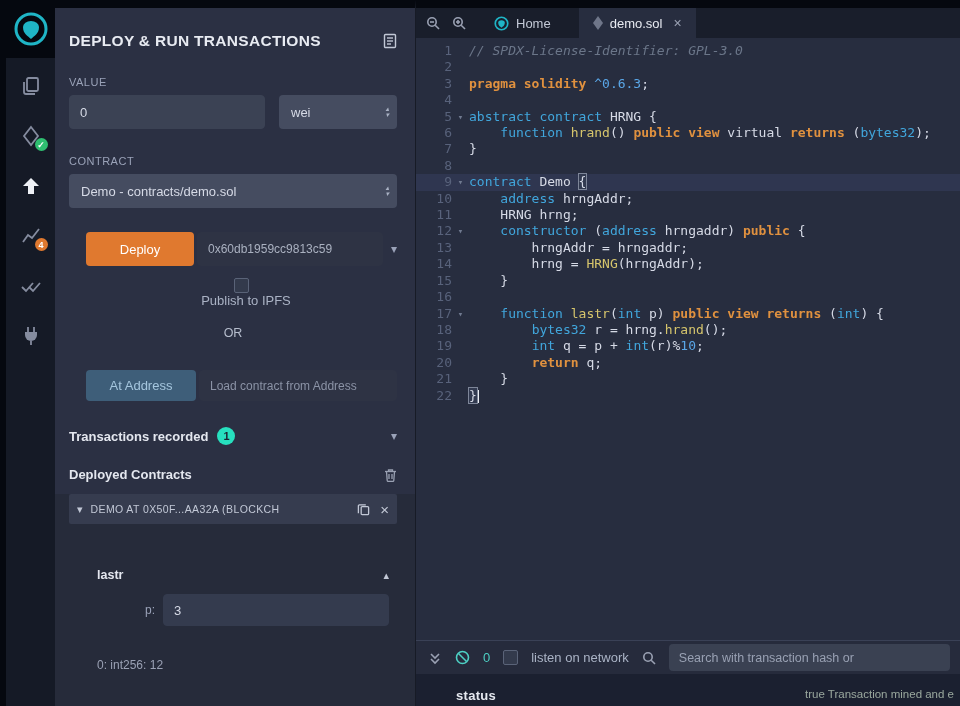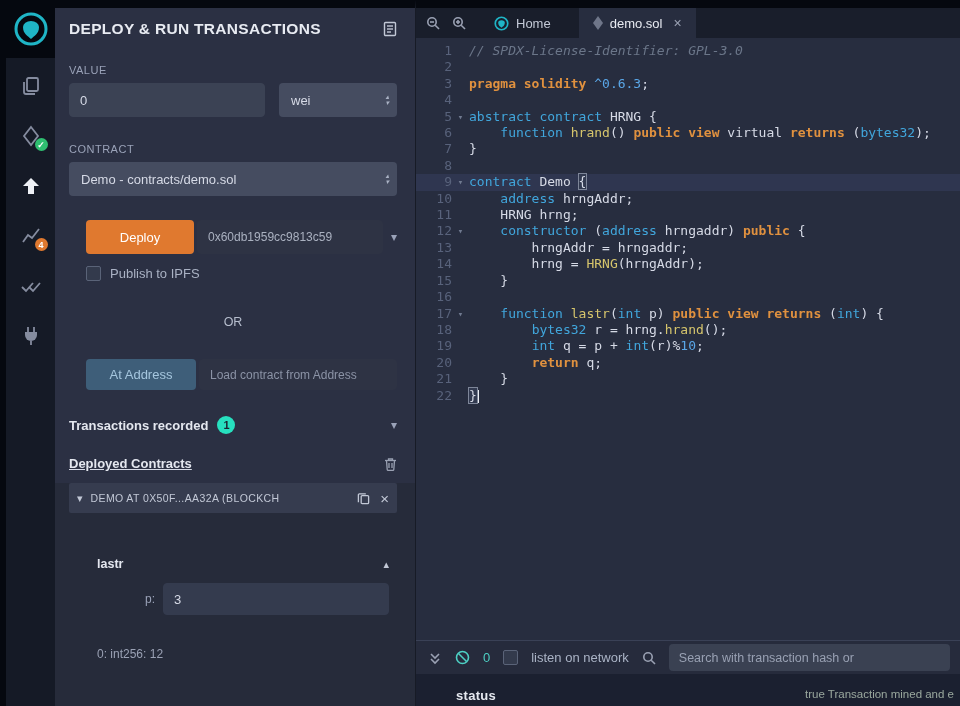--- a/index.html
+++ b/index.html
@@ -12,52 +12,52 @@
   .iconbar { width:49px; background:#151a26; flex-shrink:0; display:flex; flex-direction:column; align-items:center; }
   .logo-wrap { width:100%; height:58px; background:#05080f; display:flex; align-items:center; justify-content:center; }
   .ib-icons { display:flex; flex-direction:column; gap:26px; padding-top:16px; align-items:center; }
   .ib-icon { position:relative; width:24px; height:24px; display:flex; align-items:center; justify-content:center; cursor:pointer; }
   .badge-green, .badge-orange { position:absolute; right:-5px; bottom:-3px; width:13px; height:13px; border-radius:50%;
     color:#fff; font-size:9px; font-weight:bold; display:flex; align-items:center; justify-content:center; }
   .badge-green { background:#2fbf71; }
   .badge-orange { background:#e0792f; }
 
   
-  .panel { width:360px; flex-shrink:0; background:#2b3043; border-top:8px solid #05080f; padding:4px 18px 0 14px;
+  .panel { width:360px; flex-shrink:0; background:#2b3043; border-top:8px solid #05080f; padding:16px 18px 0 14px;
            display:flex; flex-direction:column; overflow:hidden; }
   .panel-title-row { display:flex; align-items:center; margin-top:8px; }
   .panel-title { font-size:15.5px; font-weight:700; letter-spacing:.3px; color:#e8ebf2; flex:1; }
   .label { margin-top:26px; font-size:11px; letter-spacing:.5px; color:#9aa2b8; }
   .row { display:flex; align-items:center; }
   .mt7 { margin-top:7px; } .mt24 { margin-top:24px; }
   .input { background:#3b4254; border:1px solid #3b4254; border-radius:4px; color:#d6dae6; font-size:13px;
            padding:0 10px; height:34px; outline:none; min-width:0; font-family:"Liberation Sans",sans-serif; }
   .value-input { flex:1; margin-right:14px; }
   .select { background:#454c60; border-radius:4px; height:34px; display:flex; align-items:center; padding:0 8px 0 12px;
             font-size:13px; color:#d6dae6; cursor:pointer; }
   .unit-select { width:118px; }
   .contract-select { margin-top:7px; }
   .select .sel-text { flex:1; white-space:nowrap; overflow:hidden; }
   .stepper { display:flex; flex-direction:column; align-items:center; font-size:7px; line-height:6px; color:#aab2c4; }
   .indent { margin-left:17px; }
   .btn-orange { background:#e0792f; border:none; border-radius:4px; color:#fff; font-size:13px; height:34px; width:108px;
                 cursor:pointer; font-family:"Liberation Sans",sans-serif; }
   .dark-input { background:#2e3344; border-color:#2e3344; color:#aab1c0; flex:1; margin-left:3px; font-size:12px; }
   .caret { font-size:12px; color:#9aa2b8; margin-left:8px; cursor:pointer; }
-  .check-row { margin-top:12px; }
+  .check-row { margin-top:12px;flex-direction:column; }
   .checkbox { width:15px; height:15px; border:1px solid #5a6378; border-radius:2px; background:#333a4c; display:inline-block;
               cursor:pointer; flex-shrink:0; }
   .check-label { margin-left:9px; font-size:13px; color:#aab2c4; }
-  .or { text-align:center; margin-top:34px; font-size:12.5px; color:#b6bdcd; }
+  .or { text-align:center; margin-top:18px; font-size:12.5px; color:#b6bdcd; }
   .ataddr-row { margin-top:30px; }
   .btn-ataddress { background:#3e5e79; border:none; border-radius:4px; color:#a5c6de; font-size:13px; height:31px; width:110px;
                    cursor:pointer; font-family:"Liberation Sans",sans-serif; }
   .ataddr-input { height:31px; }
   .section-row { display:flex; align-items:center; }
-  .tx-row { margin-top:26px; } .dep-row { margin-top:22px;text-decoration:underline; }
+  .tx-row { margin-top:26px; } .dep-row { margin-top:22px; }
   .section-title { font-size:13px; font-weight:700; color:#e4e7ef; }
   .badge-teal { background:#27e0bf; color:#1c2230; width:18px; height:18px; border-radius:50%; font-size:11px; font-weight:bold;
                 display:flex; align-items:center; justify-content:center; margin-left:9px; }
   .right { margin-left:auto; }
   .icon-btn { margin-left:auto; cursor:pointer; display:flex; align-items:center; }
 
   .card { flex:1; margin:12px -18px 0 -14px; padding:0 18px 0 14px; background:#262b3a; display:flex; flex-direction:column; }
   .card-header { background:#363c4f; border-radius:2px; height:30px; display:flex; align-items:center; padding:0 8px; cursor:pointer; }
   .card-chev { font-size:11px; color:#c2c8d6; margin-right:8px; }
   .card-title { flex:1; font-size:10.5px; letter-spacing:.4px; color:#c2c8d6; white-space:nowrap; overflow:hidden; }

